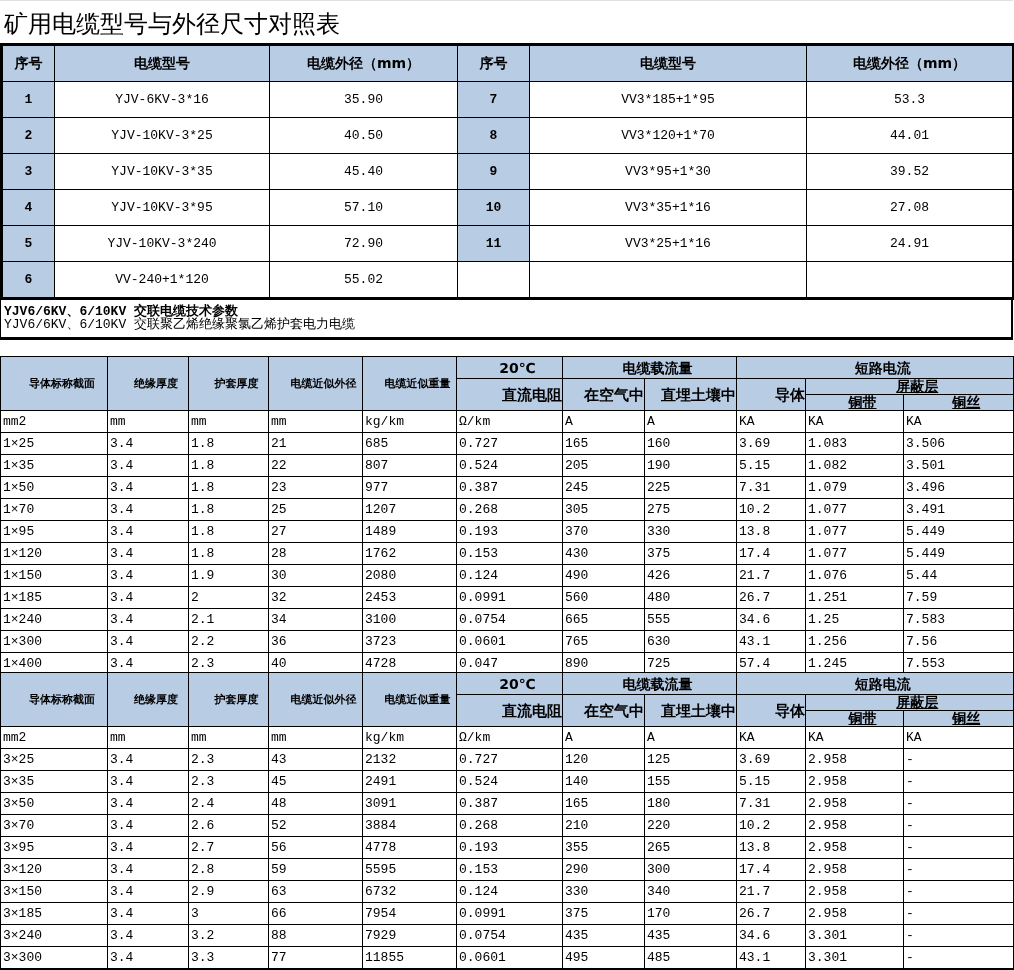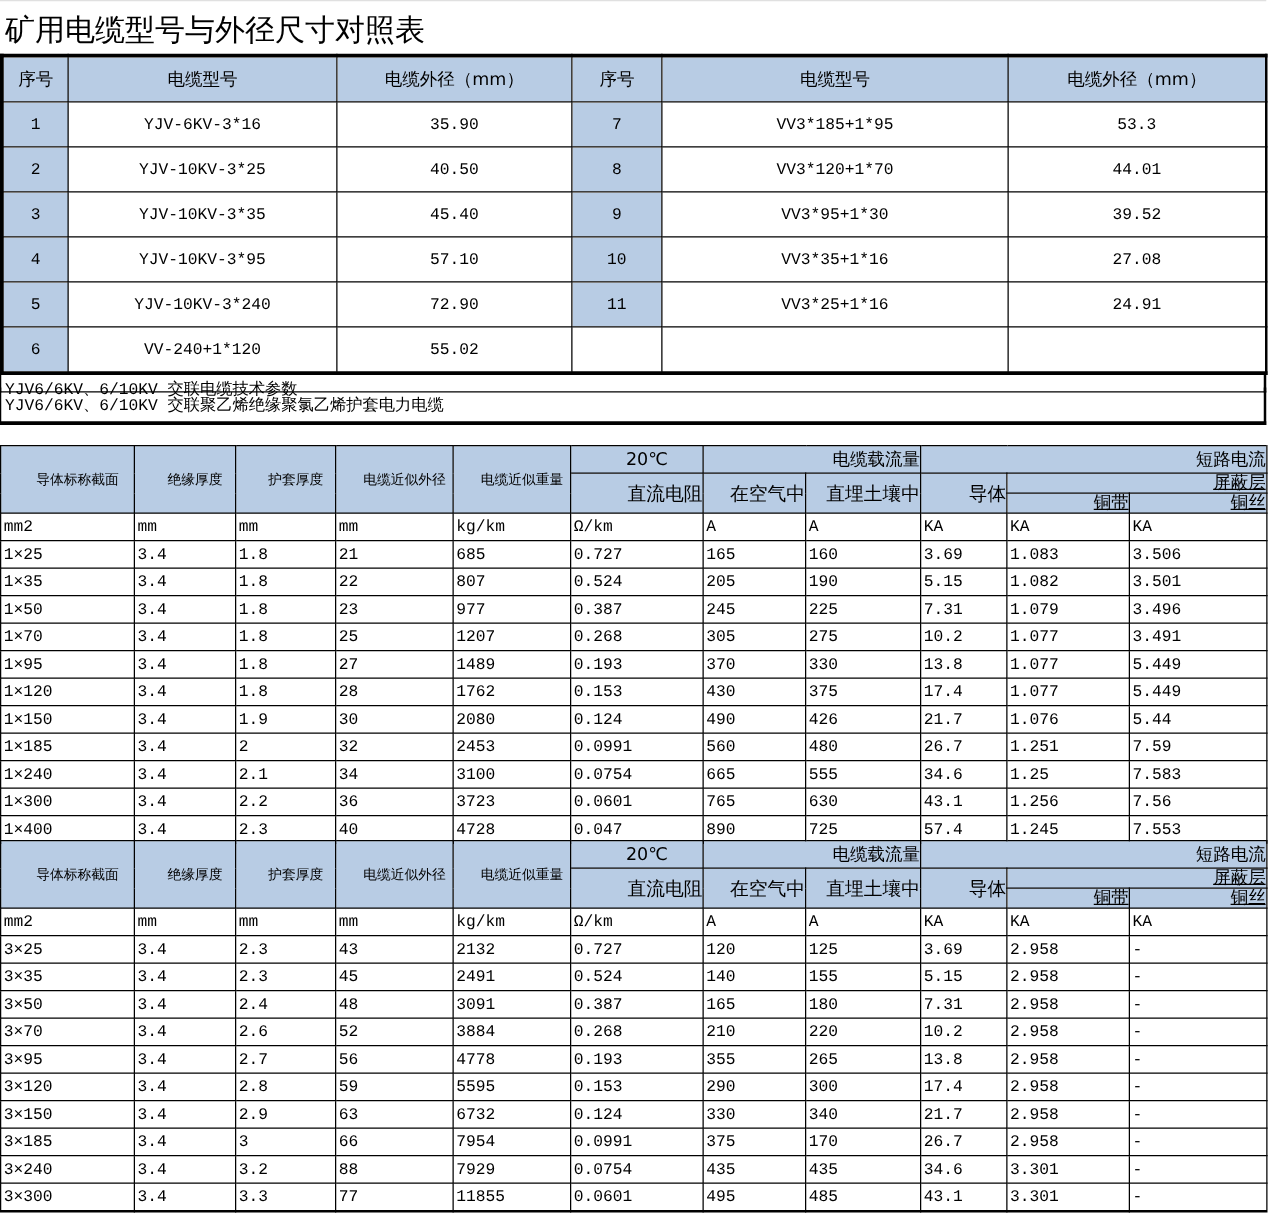--- a/index.html
+++ b/index.html
@@ -5,29 +5,29 @@
   html, body { margin: 0; padding: 0; background: #ffffff; }
   body { width: 1014px; height: 970px; overflow: hidden; position: relative;
          font-family: "DejaVu Sans", "Liberation Sans", sans-serif; color: #000; }
   .title { position: absolute; left: 4px; top: 6px; height: 36px; font-size: 24px; line-height: 36px; letter-spacing: 0; }
   .top-border { position: absolute; left: 0; top: 0; width: 1013px; height: 1px; background: #e0e0e0; }
   table { border-collapse: collapse; table-layout: fixed; position: absolute; left: 0; }
   td { border: 1px solid #000; padding: 0; overflow: hidden; white-space: nowrap; }
   .mono { font-family: "Liberation Mono", "DejaVu Sans Mono", monospace; }
   #toptable { top: 43px; width: 1013px; border: 3px solid #000; }
   #toptable td { height: 35px; text-align: center; font-size: 13px; }
-  .hdr { background: #b8cce4; }
+  .hdr { background: #b8cce4; font-weight: bold; }
   #toptable .hcell { font-size: 14px; }
   .noteline { position: absolute; left: 0; width: 1013px; border-left: 1px solid #000; border-right: 2px solid #000; font-size: 13px; box-sizing: border-box; padding-left: 3px; }
   .ptable { width: 1013px; border-right: 2px solid #000; }
   .ptable td { font-size: 13px; padding-left: 2px; height: 21px; line-height: 20px; }
   .ptable .hdr td, .ptable td.hdr { background: #b8cce4; padding-left: 16px; }
   .ptable .h-big { font-size: 11px; text-align: center; }
   .ptable .h-left { font-size: 15px; text-align: right; }
-  .ptable .h-small { font-size: 14px; text-align: right; line-height: 16px; }
+  .ptable .h-small { font-size: 14px; text-align: center; line-height: 16px; }
   .ptable .h-center { text-align: center; font-size: 14px; }
   .ul { text-decoration: underline; margin-left: 16px; }
 </style>
 </head>
 <body>
 
 <div class="top-border"></div>
 <div class="title">矿用电缆型号与外径尺寸对照表</div>
 
 <table id="toptable">
@@ -92,21 +92,21 @@
     <td class="hdr mono">6</td>
     <td class="mono">VV-240+1*120</td>
     <td class="mono">55.02</td>
     <td class="mono"></td>
     <td class="mono"></td>
     <td class="mono"></td>
   </tr>
 </tbody>
   </table>
 
-<div class="noteline mono" style="top:298px;height:16px;line-height:28px;border-bottom:1px solid #000;">YJV6/6KV、6/10KV 交联电缆技术参数</div>
+<div class="noteline mono" style="top:298px;height:40px;line-height:28px;border-bottom:1px solid #000;font-weight:bold;">YJV6/6KV、6/10KV 交联电缆技术参数</div>
 <div class="noteline mono" style="top:310px;height:30px;line-height:30px;border-bottom:3px solid #000;">YJV6/6KV、6/10KV 交联聚乙烯绝缘聚氯乙烯护套电力电缆</div>
 
 <table class="ptable" style="top:356px;">
   <colgroup>
     <col style="width:107px">
       <col style="width:81px">
       <col style="width:80px">
       <col style="width:94px">
       <col style="width:94px">
     <col style="width:106px">

